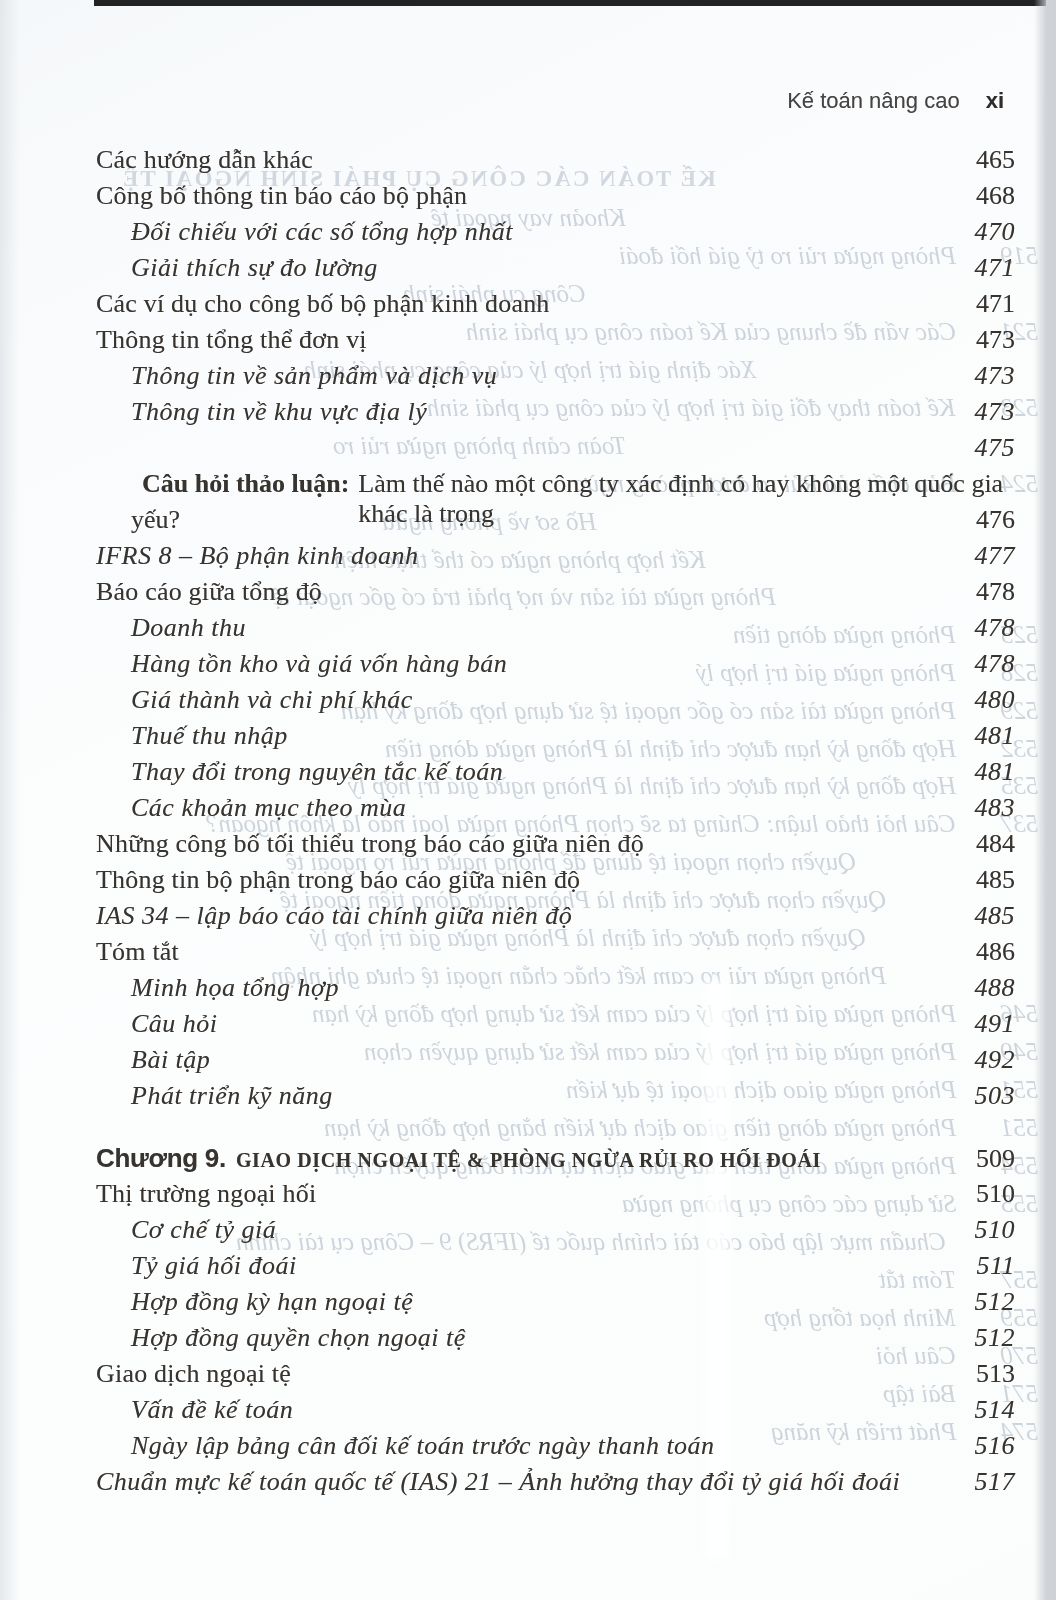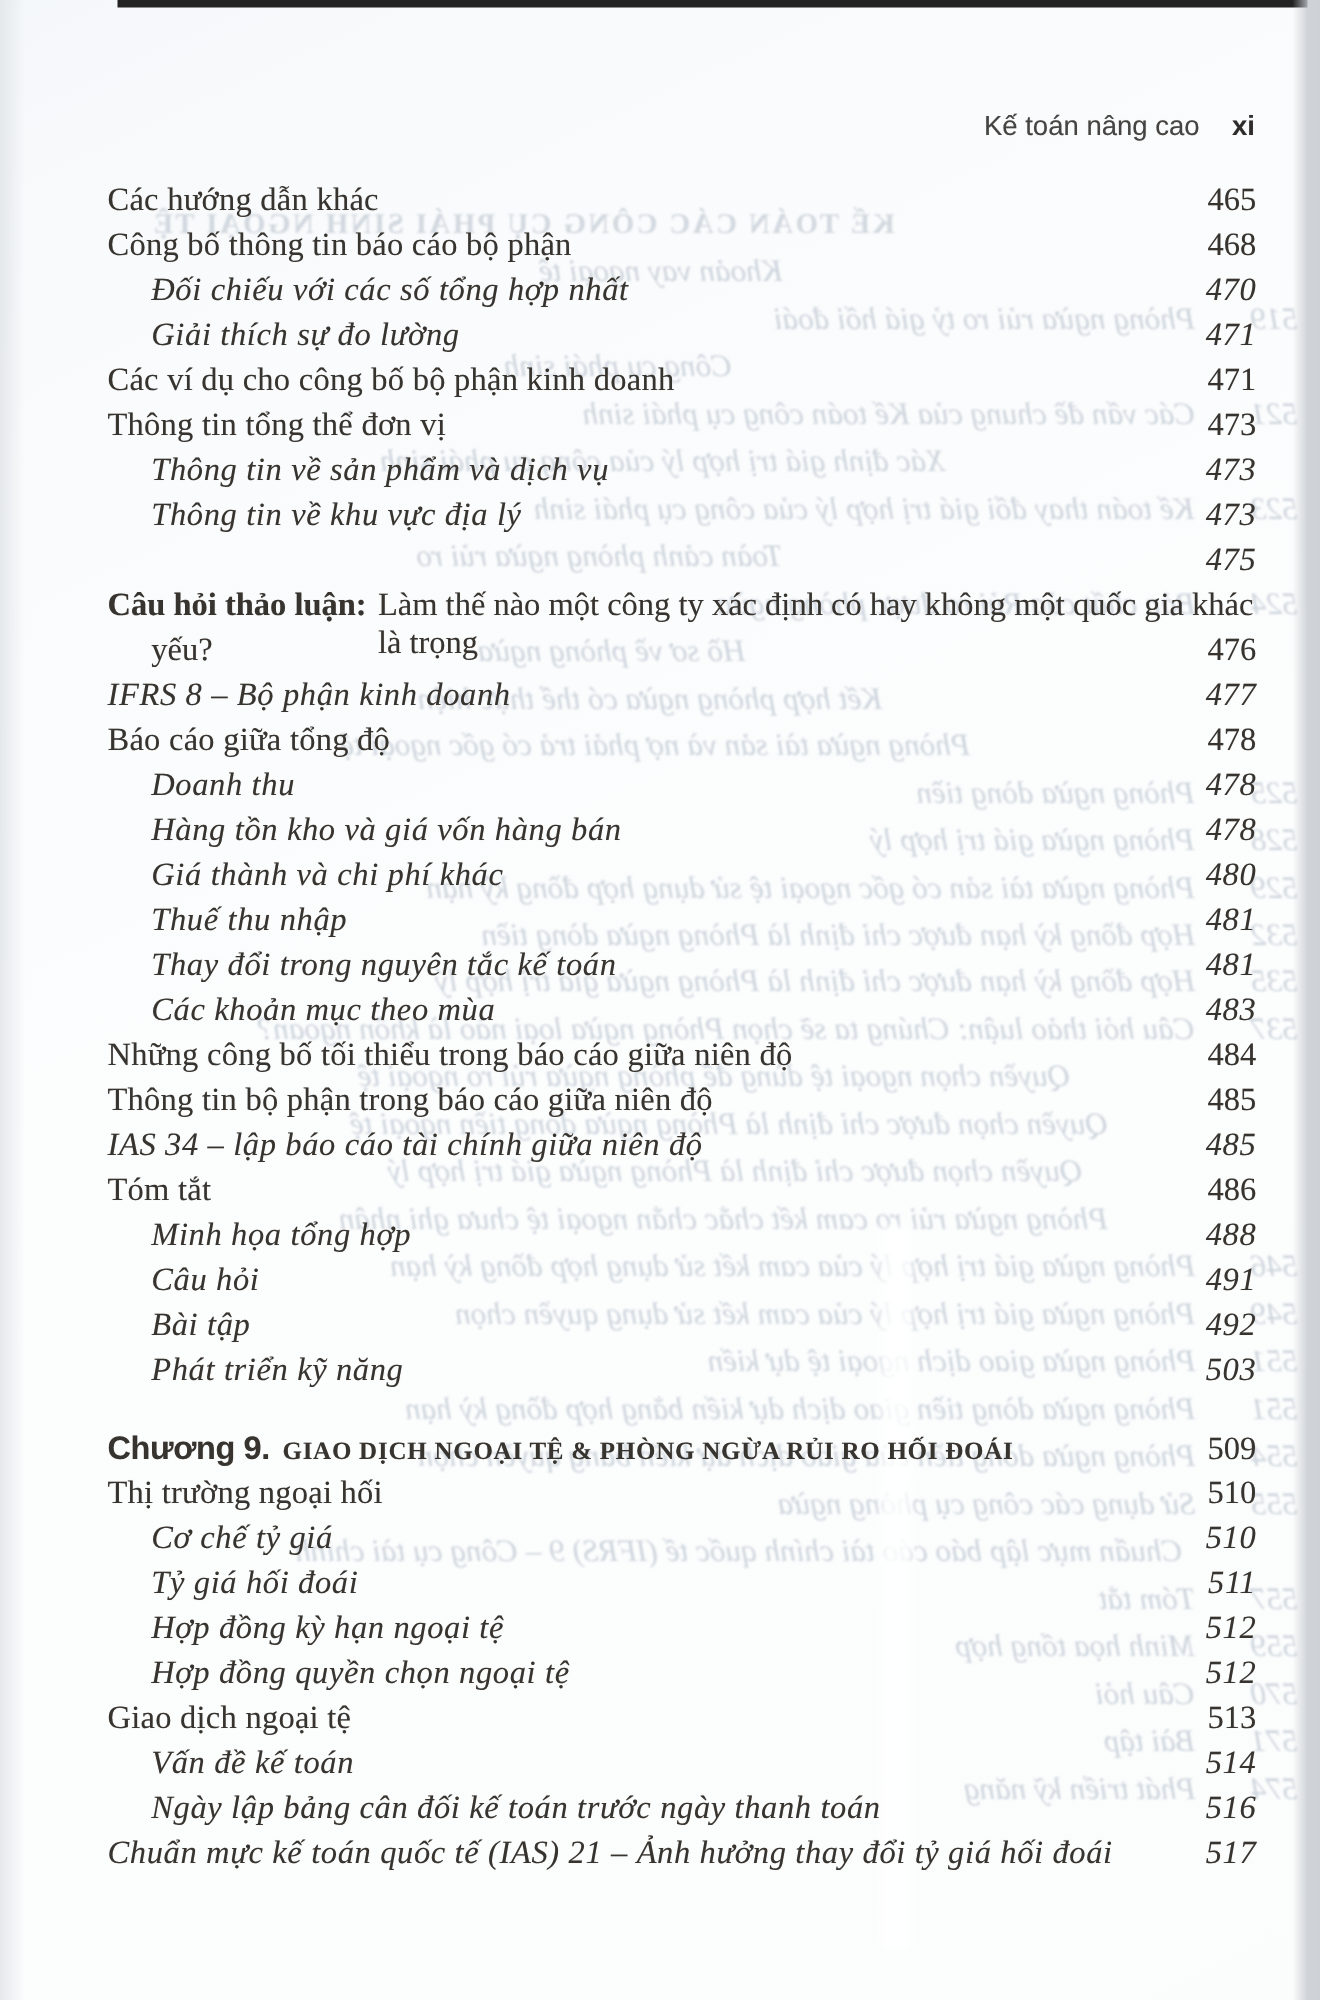--- a/index.html
+++ b/index.html
@@ -27,31 +27,31 @@
     color:#9fadbd;font-style:italic;font-size:25px;}
   .ghost-line span{display:inline-block;transform:scaleX(-1);}
   .ghost-line .gn{margin-left:30px;min-width:52px;text-align:left;}
   .ghost-line.caps{font-style:normal;font-weight:700;font-size:23px;letter-spacing:2px;color:#aab6c3;}
   
   .running-header{position:absolute;top:88px;right:52px;
     font-family:"Liberation Sans",sans-serif;font-size:22px;color:#454442;
     text-shadow:0 0 .6px rgba(60,56,52,.3);}
   .rh-num{font-weight:700;margin-left:26px;color:#2e2d2b;}
   
-  .content{position:absolute;left:86px;top:145px;width:919px;}
+  .content{position:absolute;left:96px;top:145px;width:919px;}
   .toc-row{display:flex;align-items:baseline;height:36px;font-size:26px;color:#37332f;
     text-shadow:0 0 .6px rgba(55,51,47,.35);}
   .toc-row.ind{padding-left:35px;gap:41px;}
   .t-title{white-space:nowrap;letter-spacing:.2px;}
   .t-page{margin-left:auto;text-align:right;min-width:64px;}
   .toc-row.italic .t-title,.toc-row.italic .t-page{font-style:italic;letter-spacing:.5px;}
   
   .q-block{height:72px;font-size:26px;color:#37332f;text-shadow:0 0 .6px rgba(55,51,47,.35);}
   .q-line{display:flex;align-items:baseline;height:36px;}
-  .q-label{font-weight:700;margin-right:9px;white-space:nowrap;}
+  .q-label{font-weight:700;margin-right:9px;white-space:nowrap;margin-left:46px;}
   .q-line2{padding-left:35px;}
   
   .toc-row.chapter{margin-top:26px;}
   .ch-label{font-family:"Liberation Sans",sans-serif;font-weight:700;font-size:26px;
     letter-spacing:-.3px;margin-right:10px;white-space:nowrap;}
   .ch-title{font-weight:700;font-size:20px;letter-spacing:.6px;white-space:nowrap;}
   .toc-row.chapter .t-page{font-size:26px;}
 </style>
 </head>
 <body>

